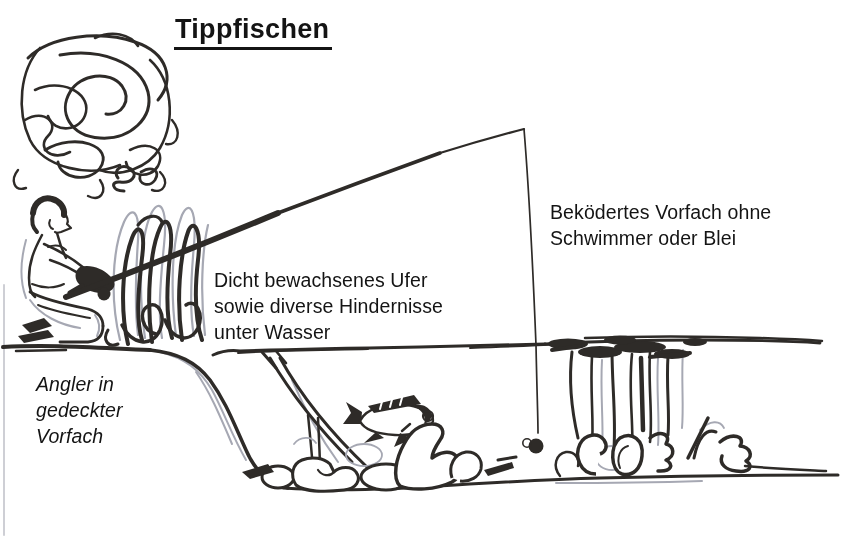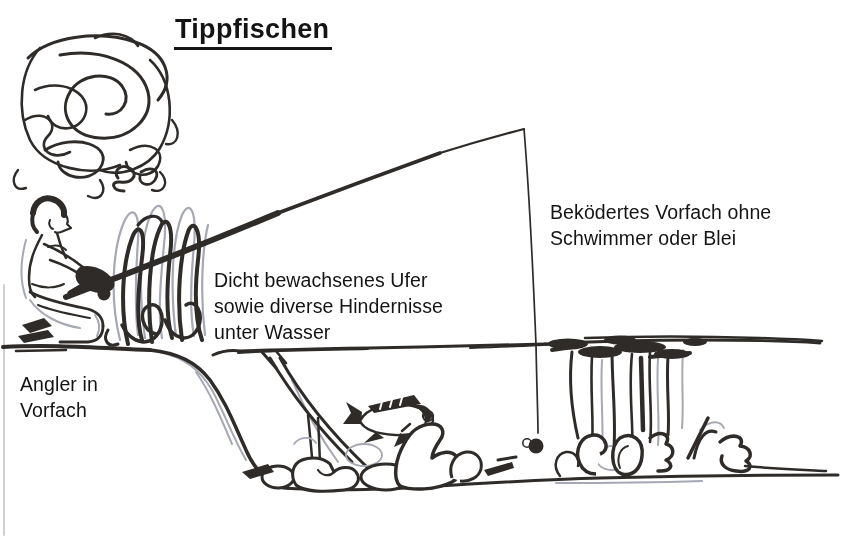--- a/index.html
+++ b/index.html
@@ -210,18 +210,19 @@
     <span>Beködertes Vorfach ohne</span>
     <span>Schwimmer oder Blei</span>
   </div>
 
   <div class="label" style="left:214px; top:267px;">
     <span>Dicht bewachsenes Ufer</span>
     <span>sowie diverse Hindernisse</span>
     <span>unter Wasser</span>
   </div>
 
-  <div class="label" style="left:20px; top:371px;">
+  <div class="label" style="left:36px; top:371px;font-style:italic;">
     <span>Angler in</span>
+    <span>gedeckter</span>
     <span>Vorfach</span>
   </div>
 
 </div>
 
 </body></html>

